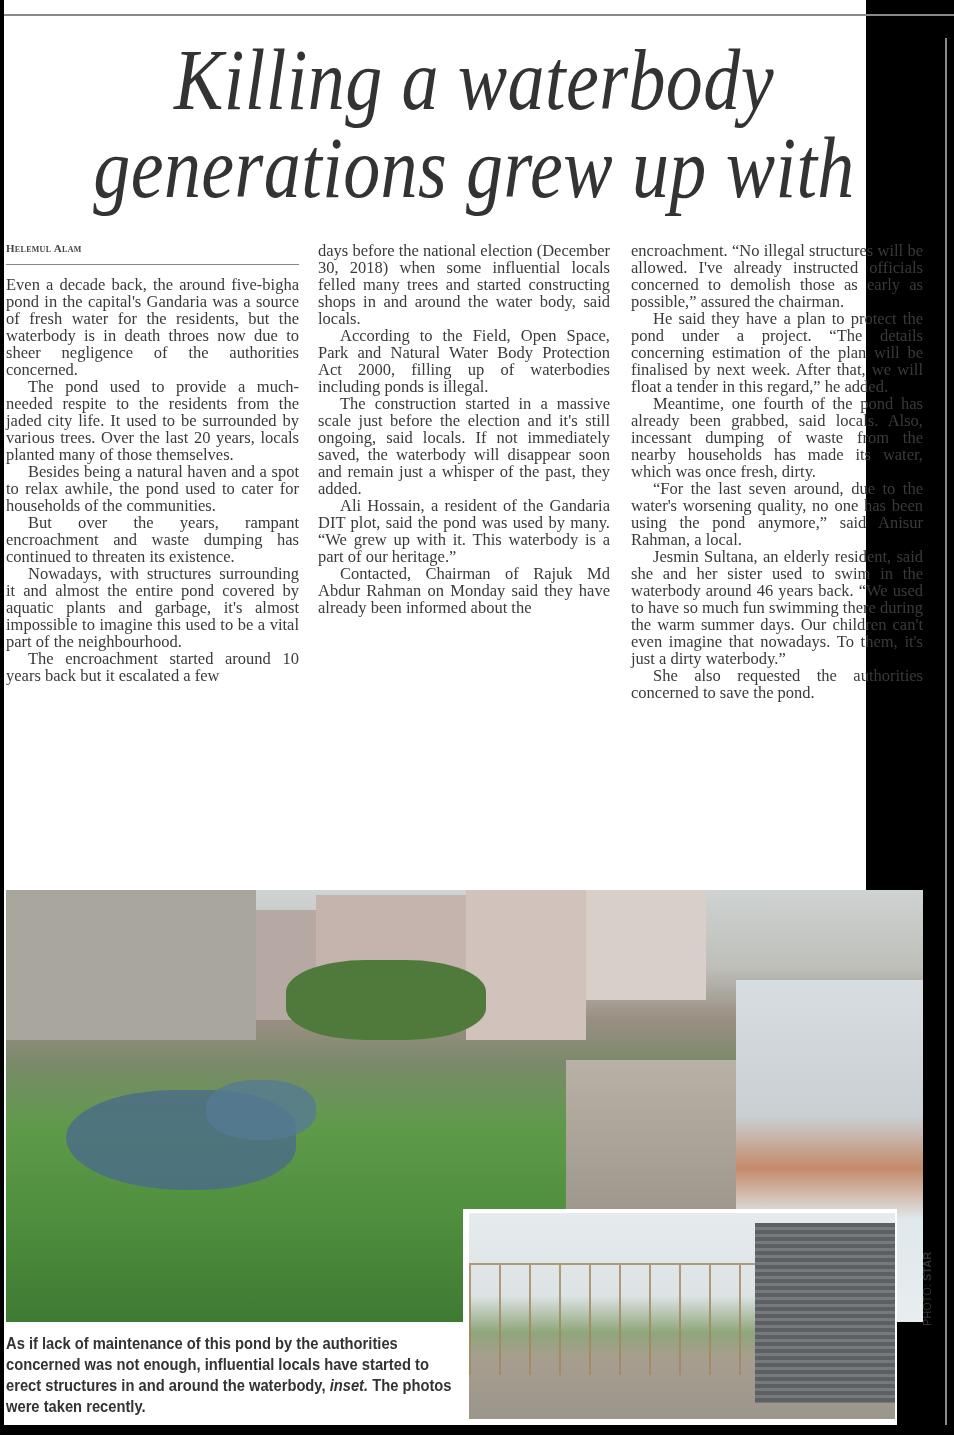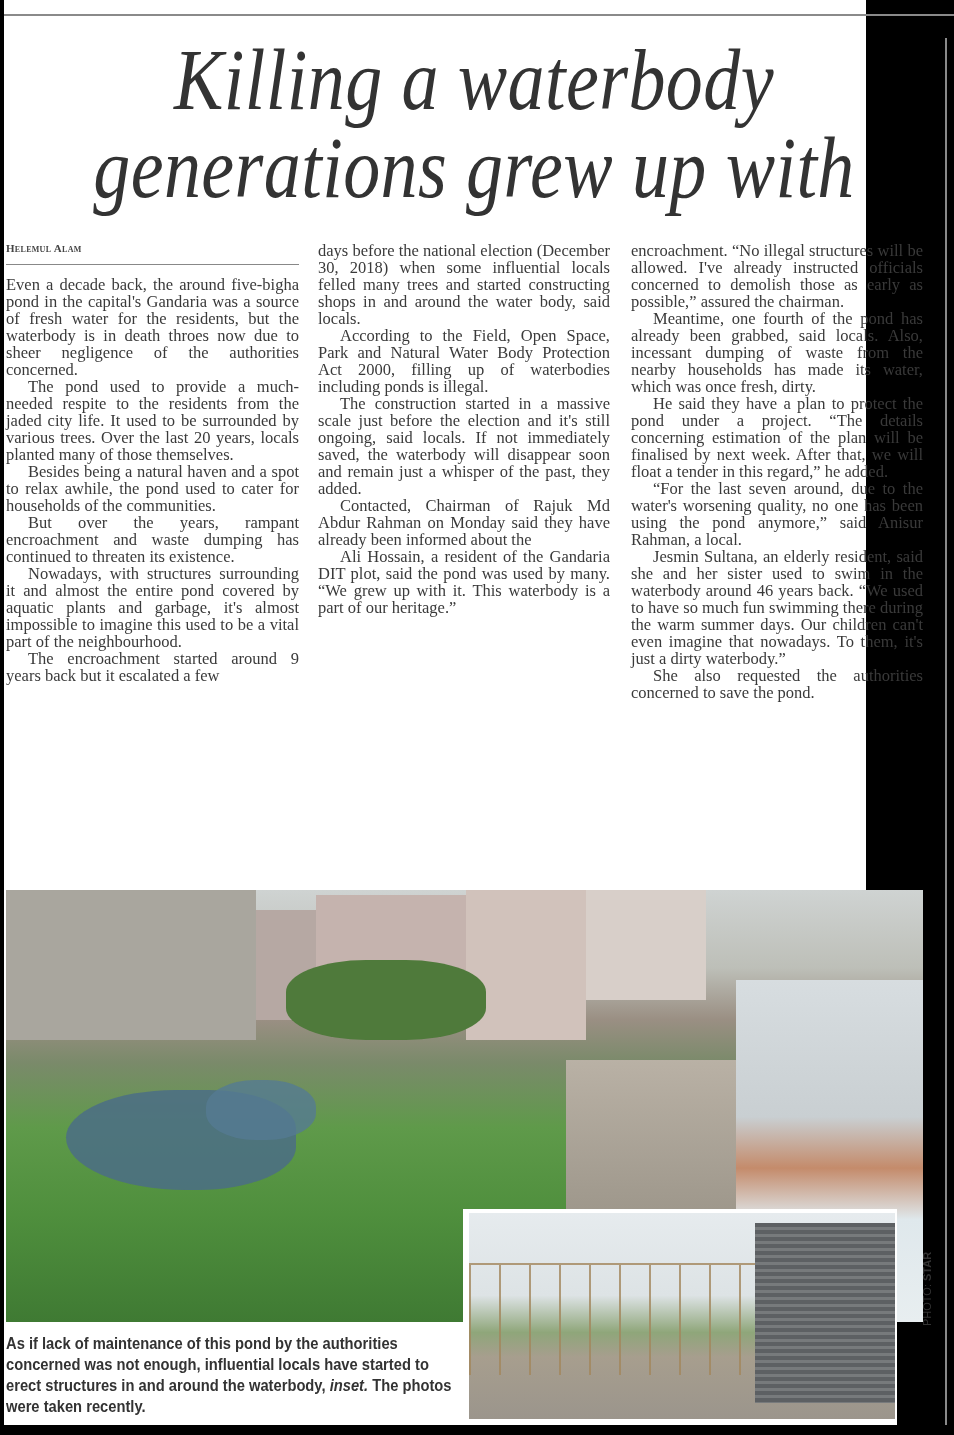--- a/index.html
+++ b/index.html
@@ -103,35 +103,35 @@
 
   <div class="byline">Helemul Alam</div>
   <div class="byline-rule"></div>
 
   <div class="col col1">
     <p class="first">Even a decade back, the around five-bigha pond in the capital's Gandaria was a source of fresh water for the residents, but the waterbody is in death throes now due to sheer negligence of the authorities concerned.</p>
     <p>The pond used to provide a much-needed respite to the residents from the jaded city life. It used to be surrounded by various trees. Over the last 20 years, locals planted many of those themselves.</p>
     <p>Besides being a natural haven and a spot to relax awhile, the pond used to cater for households of the communities.</p>
     <p>But over the years, rampant encroachment and waste dumping has continued to threaten its existence.</p>
     <p>Nowadays, with structures surrounding it and almost the entire pond covered by aquatic plants and garbage, it's almost impossible to imagine this used to be a vital part of the neighbourhood.</p>
-    <p>The encroachment started around 9 years back but it escalated a few</p>
+    <p>The encroachment started around 10 years back but it escalated a few</p>
   </div>
 
   <div class="col col2">
     <p class="first">days before the national election (December 30, 2018) when some influential locals felled many trees and started constructing shops in and around the water body, said locals.</p>
     <p>According to the Field, Open Space, Park and Natural Water Body Protection Act 2000, filling up of waterbodies including ponds is illegal.</p>
     <p>The construction started in a massive scale just before the election and it's still ongoing, said locals. If not immediately saved, the waterbody will disappear soon and remain just a whisper of the past, they added.</p>
+    <p>Ali Hossain, a resident of the Gandaria DIT plot, said the pond was used by many. “We grew up with it. This waterbody is a part of our heritage.”</p>
     <p>Contacted, Chairman of Rajuk Md Abdur Rahman on Monday said they have already been informed about the</p>
-    <p>Ali Hossain, a resident of the Gandaria DIT plot, said the pond was used by many. “We grew up with it. This waterbody is a part of our heritage.”</p>
   </div>
 
   <div class="col col3">
     <p class="first">encroachment. “No illegal structures will be allowed. I've already instructed officials concerned to demolish those as early as possible,” assured the chairman.</p>
+    <p>He said they have a plan to protect the pond under a project. “The details concerning estimation of the plan will be finalised by next week. After that, we will float a tender in this regard,” he added.</p>
     <p>Meantime, one fourth of the pond has already been grabbed, said locals. Also, incessant dumping of waste from the nearby households has made its water, which was once fresh, dirty.</p>
-    <p>He said they have a plan to protect the pond under a project. “The details concerning estimation of the plan will be finalised by next week. After that, we will float a tender in this regard,” he added.</p>
     <p>“For the last seven around, due to the water's worsening quality, no one has been using the pond anymore,” said Anisur Rahman, a local.</p>
     <p>Jesmin Sultana, an elderly resident, said she and her sister used to swim in the waterbody around 46 years back. “We used to have so much fun swimming there during the warm summer days. Our children can't even imagine that nowadays. To them, it's just a dirty waterbody.”</p>
     <p>She also requested the authorities concerned to save the pond.</p>
   </div>
 
   <div class="photo-main" title="Pond covered by aquatic plants surrounded by buildings">
     <div class="bldg" style="left:0;top:0;width:250px;height:150px;background:#a9a69e;"></div>
     <div class="bldg" style="left:250px;top:20px;width:60px;height:110px;background:#b6a8a3;"></div>
     <div class="bldg" style="left:310px;top:5px;width:150px;height:100px;background:#c5b3ae;"></div>
     <div class="bldg" style="left:460px;top:0;width:120px;height:150px;background:#d1c2bb;"></div>

